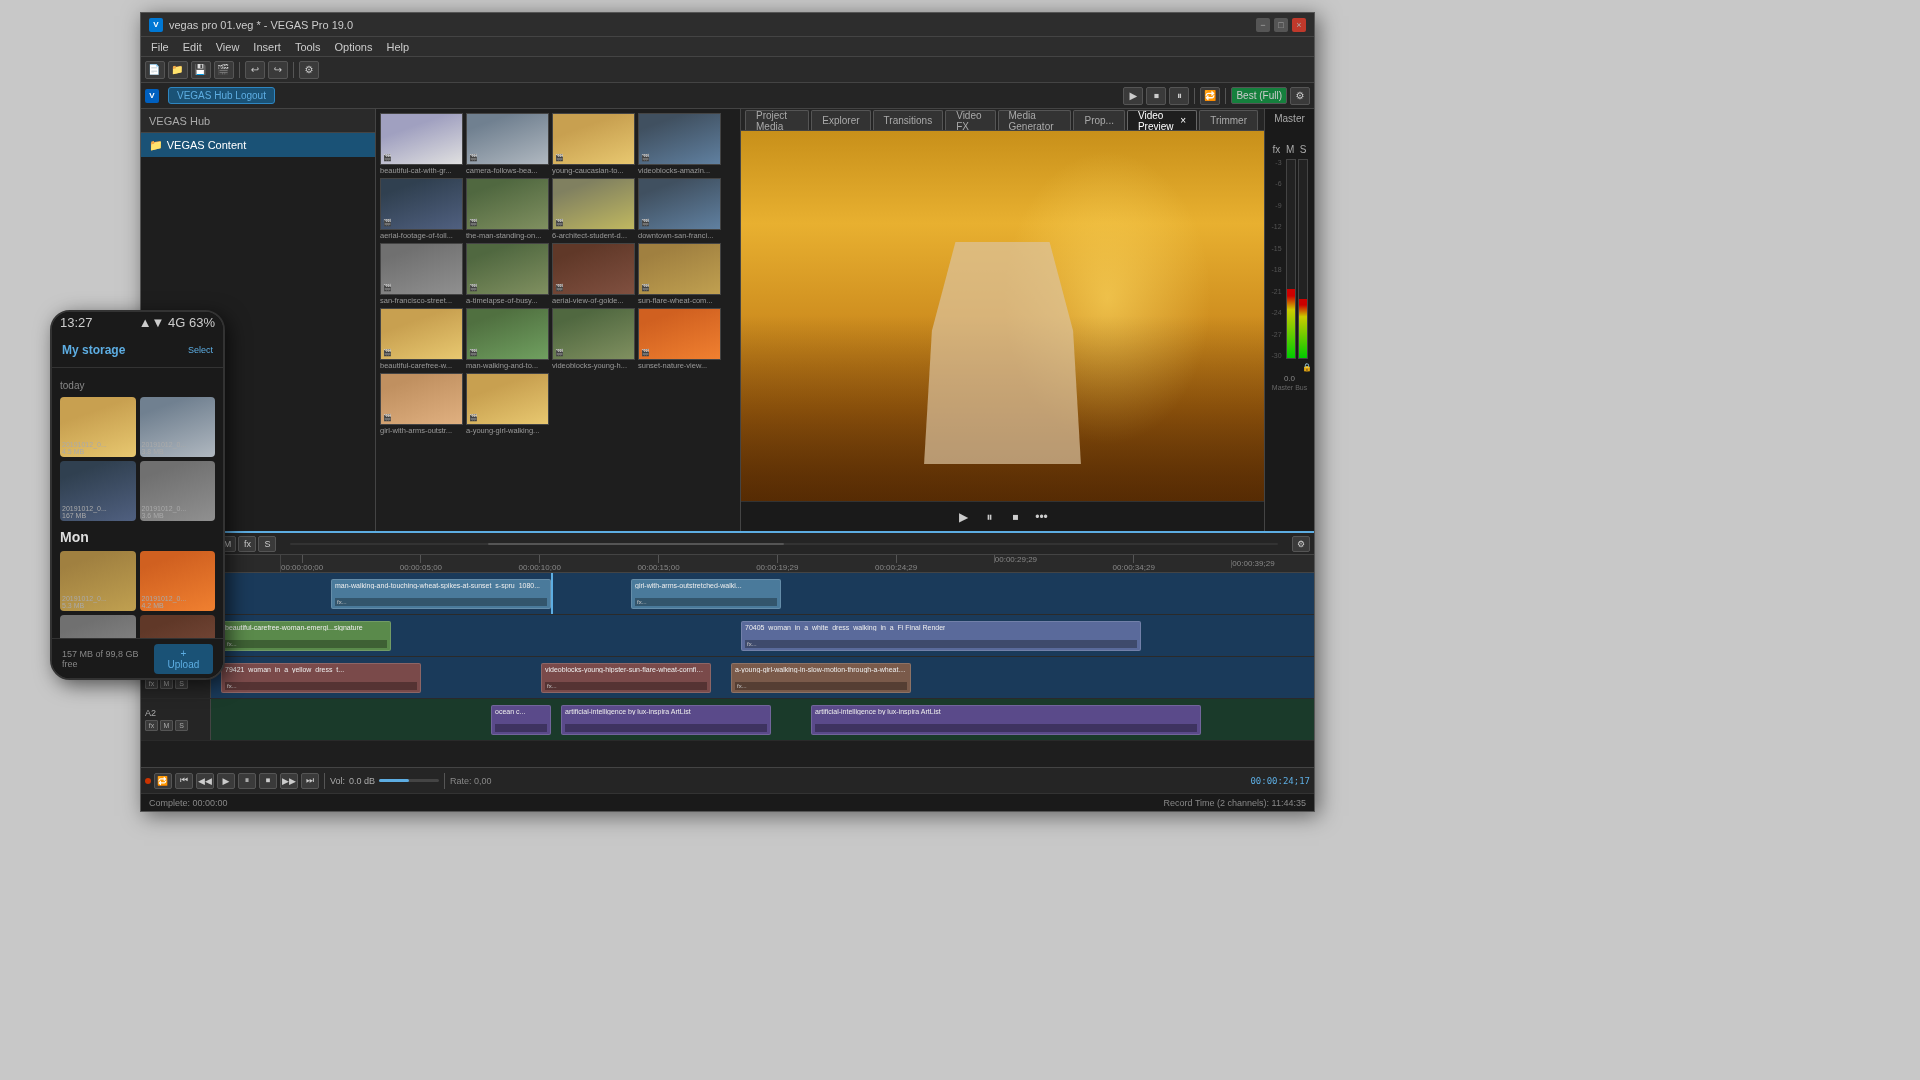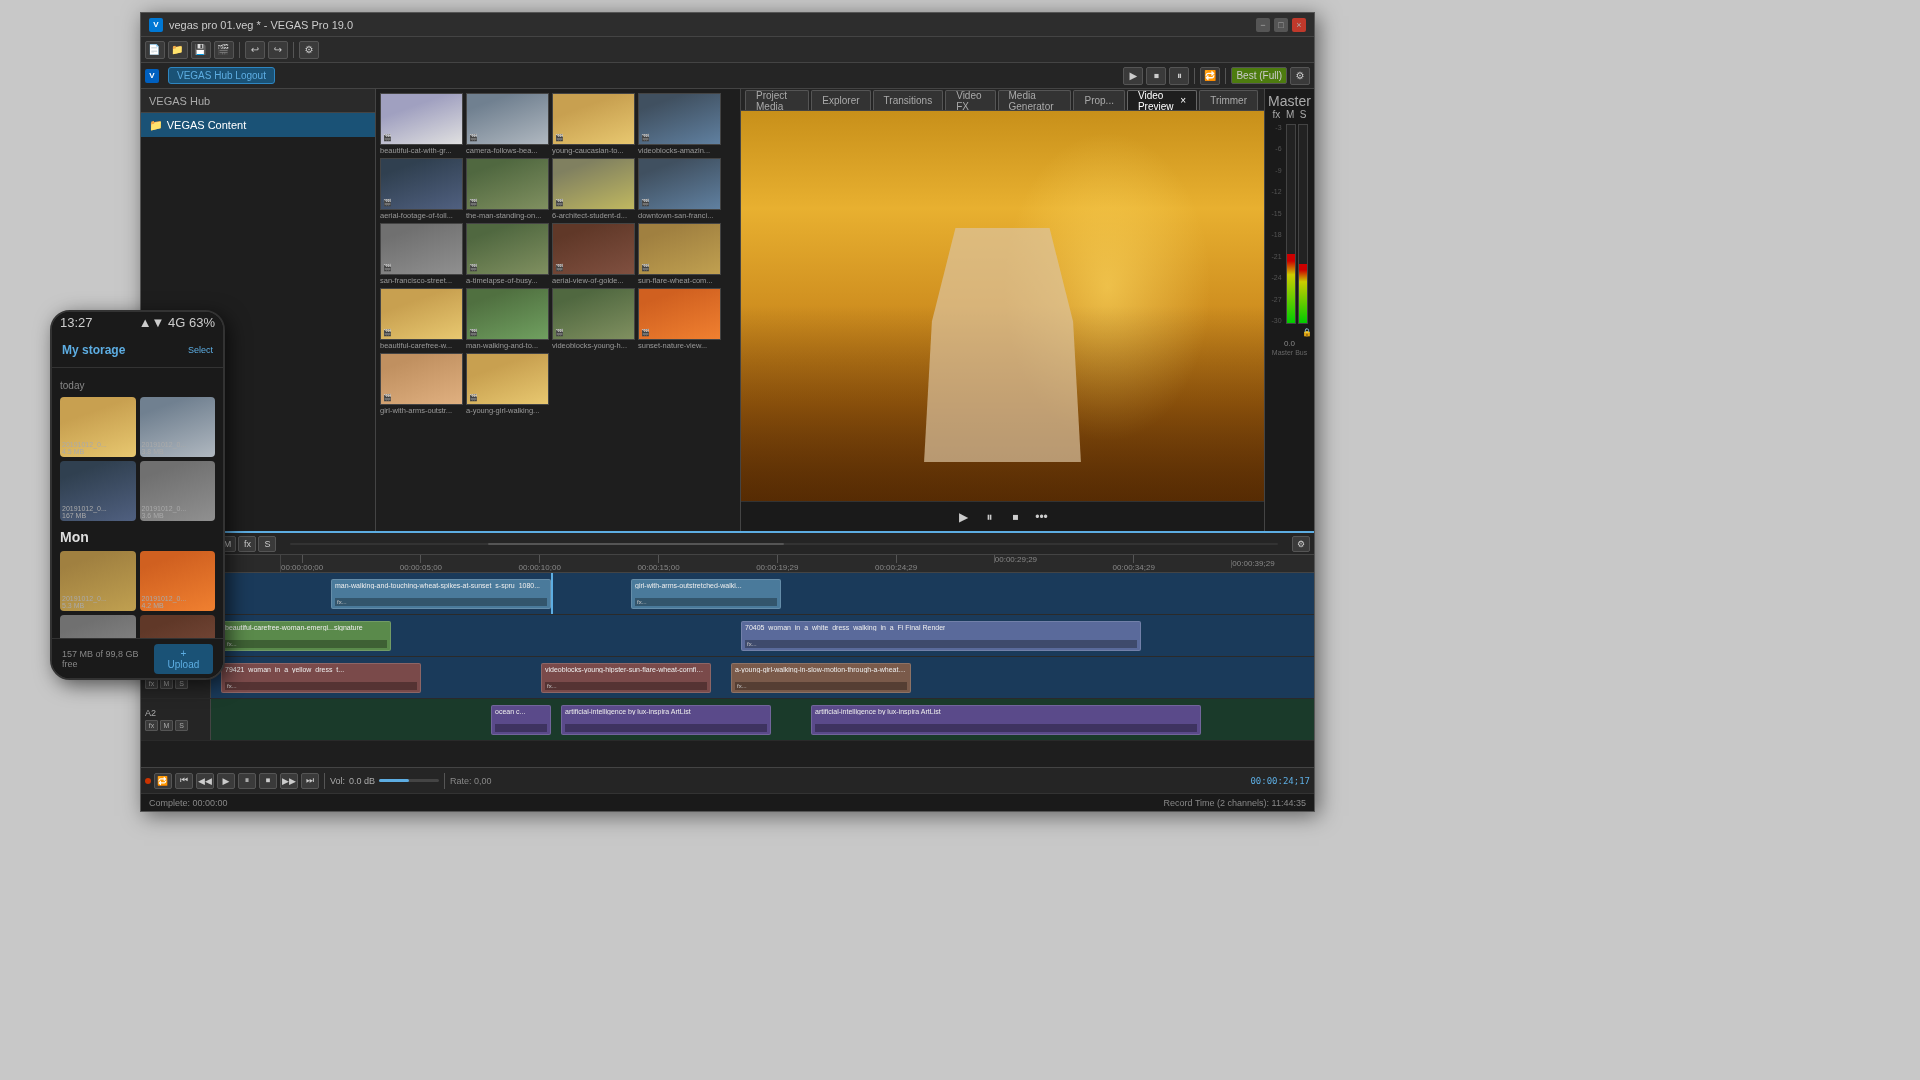--- a/index.html
+++ b/index.html
@@ -101,21 +101,21 @@
     .toolbar-separator {
       width: 1px;
       height: 16px;
       background: #555;
       margin: 0 2px;
     }
     .toolbar-label {
       color: #ccc;
       font-size: 10px;
       padding: 2px 4px;
-      background: #4d7c0f;
+      background: #15803d;
       border: 1px solid #555;
       border-radius: 2px;
       text-align: right;
     }
 
     
     .toolbar2 {
       height: 26px;
       background: #252525;
       display: flex;
@@ -676,20 +676,29 @@
         <span>V</span>
       </div>
     <span class="title-bar-text">vegas pro 01.veg * - VEGAS Pro 19.0</span>
     <div class="title-bar-controls">
       <div class="title-btn">−</div>
       <div class="title-btn">□</div>
       <div class="title-btn close">×</div>
     </div>
   </div>
 
+  <div class="menu-bar">
+    <span class="menu-item">File</span>
+    <span class="menu-item">Edit</span>
+    <span class="menu-item">View</span>
+    <span class="menu-item">Insert</span>
+    <span class="menu-item">Tools</span>
+    <span class="menu-item">Options</span>
+    <span class="menu-item">Help</span>
+  </div>
 
   <div class="toolbar">
     <div class="toolbar-btn">📄</div>
     <div class="toolbar-btn">📁</div>
     <div class="toolbar-btn">💾</div>
     <div class="toolbar-btn">🎬</div>
     <div class="toolbar-separator"></div>
     <div class="toolbar-btn">↩</div>
     <div class="toolbar-btn">↪</div>
     <div class="toolbar-separator"></div>
@@ -860,21 +869,21 @@
       <div class="preview-controls">
         <button class="play-btn">▶</button>
         <button class="play-btn">⏸</button>
         <button class="play-btn">⏹</button>
         <button class="play-btn">•••</button>
       </div>
 
     </div>
 
     <div class="right-meters">
-      <div style="font-size:14px;color:#aaa;margin-bottom:0;">Master</div>
+      <div style="font-size:10px;color:#aaa;margin-bottom:20px;">Master</div>
       <div style="font-size:10px;color:#aaa;margin-bottom:4px;">
         <span>fx</span>&nbsp;
         <span>M</span>&nbsp;
         <span>S</span>
       </div>
       <div style="display:flex;gap:2px;">
         <div class="meter-scale">
           <span>-3</span>
             <span>-6</span>
             <span>-9</span>

